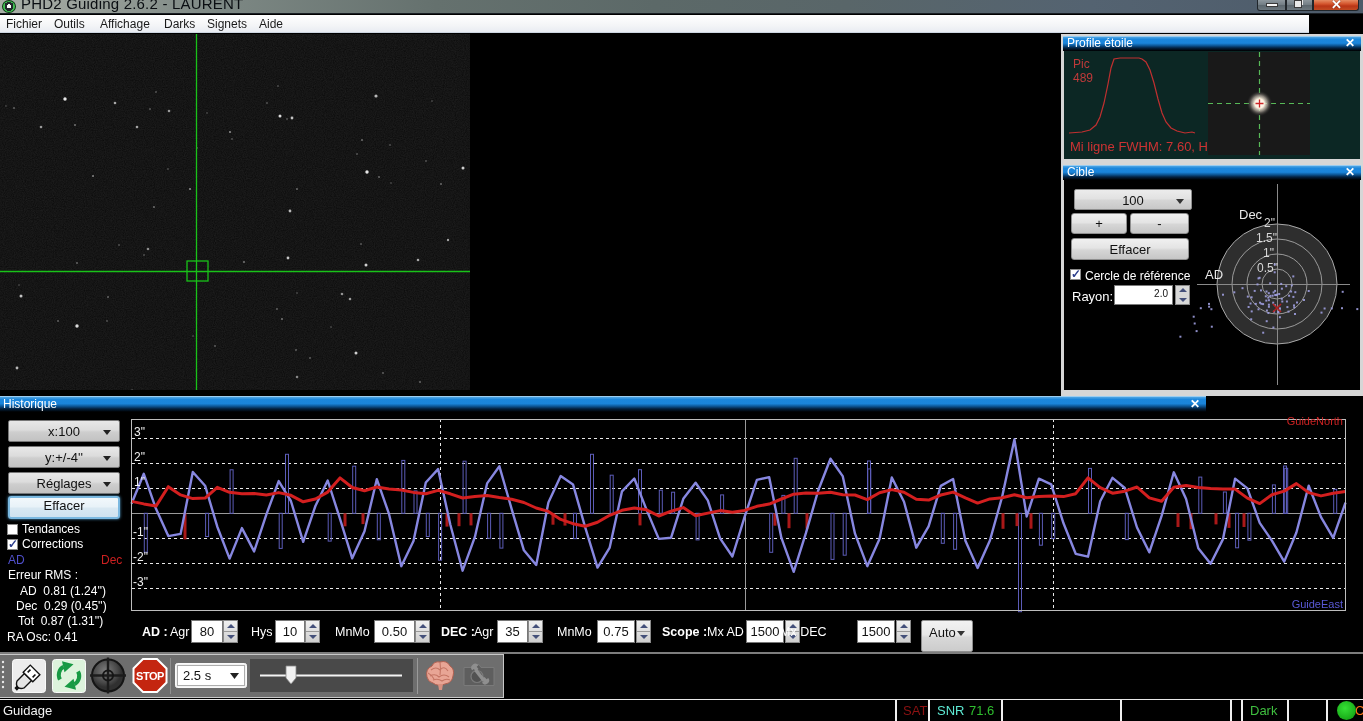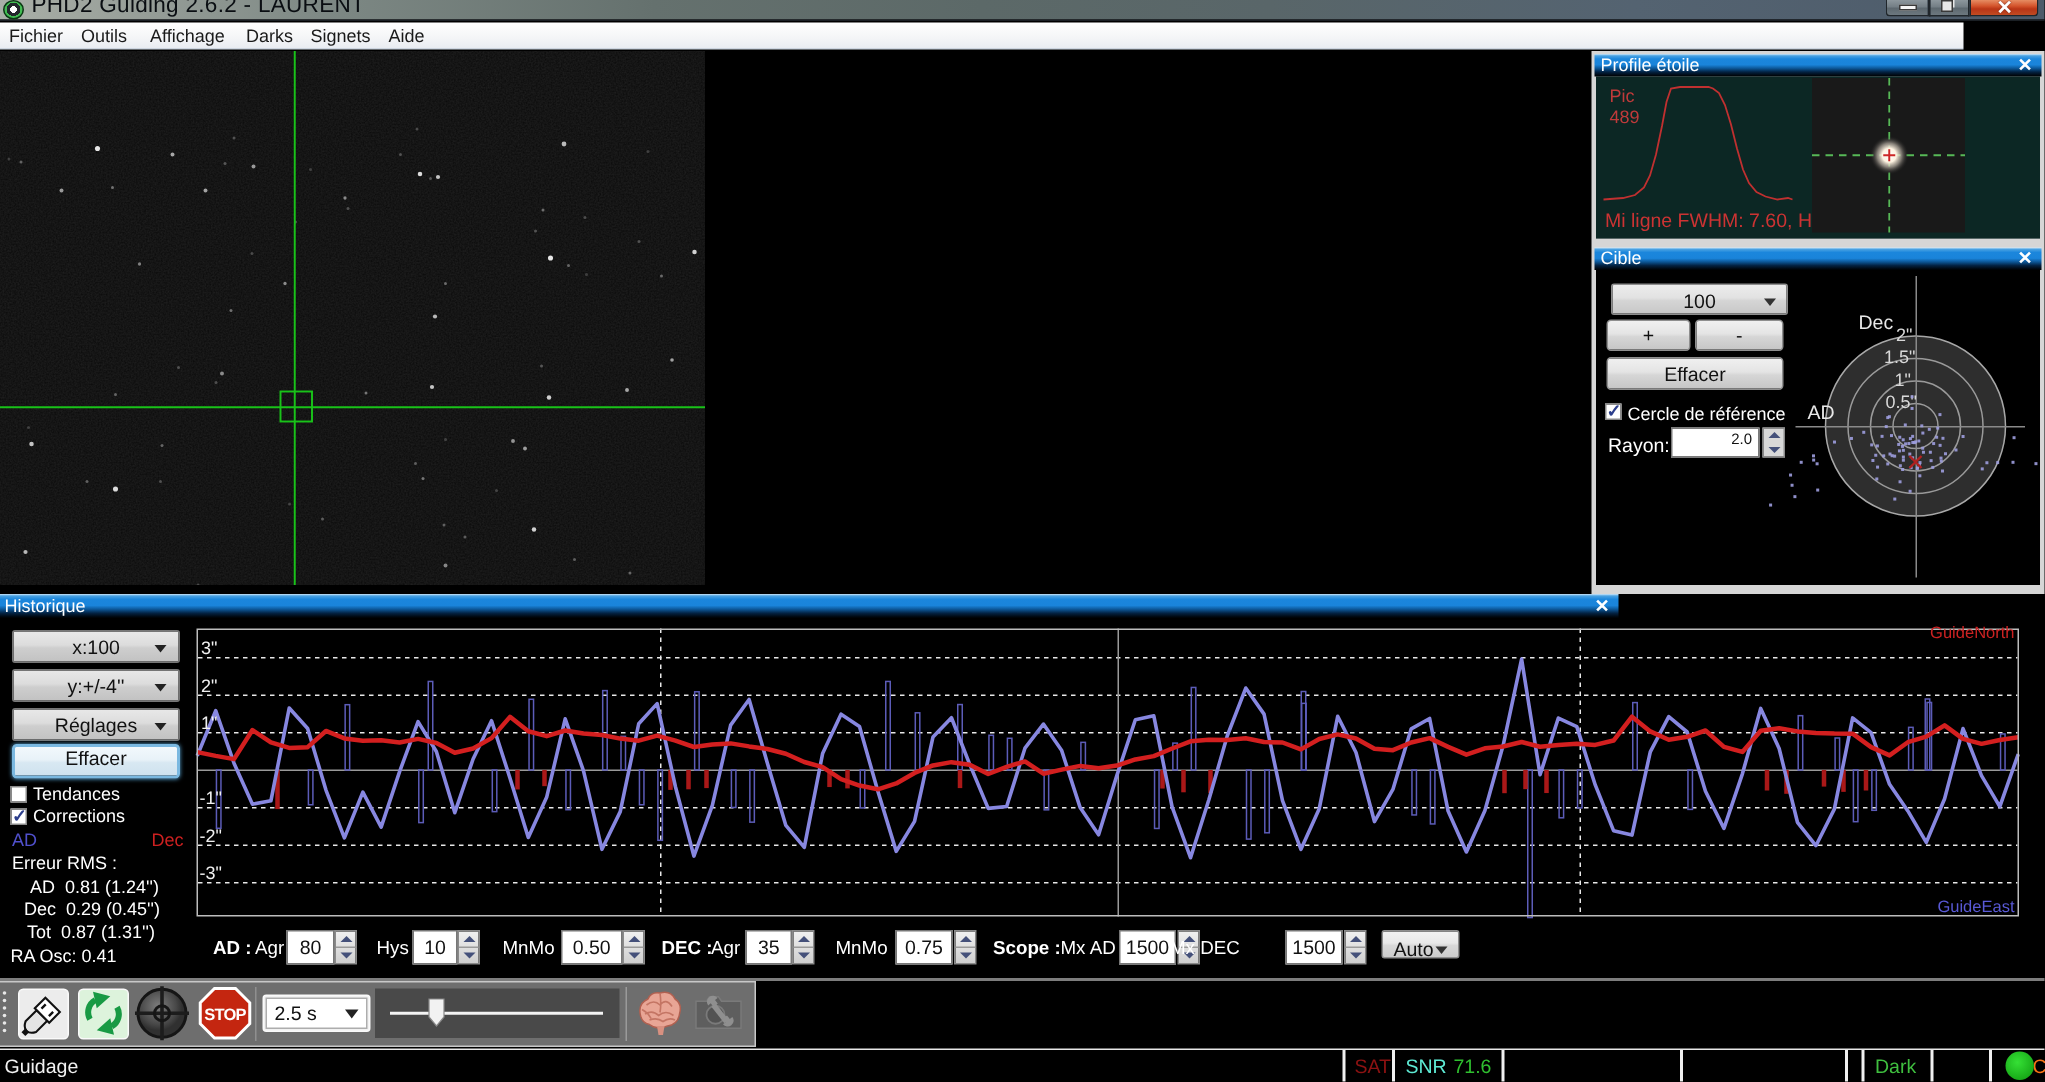--- a/index.html
+++ b/index.html
@@ -52,21 +52,21 @@
 .cb{position:absolute;width:11px;height:11px;background:#fff;border:1px solid #8a8a8a;}
 .cb.on::after{content:"\2713";position:absolute;left:0px;top:-3px;color:#2c3e8c;font-size:12px;font-weight:bold;}
 .wlab{position:absolute;color:#fff;font-size:12px;white-space:nowrap;}
 .winput{position:absolute;background:#fff;border:1px solid #7a7a7a;color:#111;font-size:10px;}
 .spin{position:absolute;width:15px;background:#d8d8d8;border:1px solid #8a8a8a;}
 .spin::before,.spin::after{content:"";position:absolute;left:3px;width:0;height:0;
   border-left:4px solid transparent;border-right:4px solid transparent;}
 .spin::before{top:2px;border-bottom:4px solid #44507a;}
 .spin::after{bottom:2px;border-top:4px solid #44507a;}
 
-#histtitle{left:0;top:396px;width:1079px;height:16px;color:#fff;font-size:12px;
+#histtitle{left:0;top:396px;width:1206px;height:16px;color:#fff;font-size:12px;
   background:linear-gradient(180deg,#cfe8fa 0,#4aa2e2 8%,#1b86dc 22%,#1a84da 48%,#0c5696 64%,#032242 80%,#000408 97%);}
 #histbody{left:0;top:412px;width:1363px;height:240px;background:#000;}
 .hsel{position:absolute;left:8px;width:112px;height:22px;border:1px solid #777;border-radius:2px;
   background:linear-gradient(180deg,#e8e8e8 0,#dcdcdc 45%,#cecece 55%,#c2c2c2 100%);
   color:#111;font-size:13px;text-align:center;}
 .hsel .arr{position:absolute;right:8px;top:9px;width:0;height:0;
   border-left:4.5px solid transparent;border-right:4.5px solid transparent;border-top:5px solid #222;}
 #heffacer{position:absolute;left:8px;top:84px;width:112px;height:23px;border:2px solid #7ab8e0;border-radius:3px;
   background:linear-gradient(180deg,#f2f8fc 0,#e8f2f8 45%,#d8e8f2 55%,#cfe2ef 100%);
   color:#111;font-size:13px;text-align:center;box-shadow:0 0 3px #5aa8d8;}
@@ -505,21 +505,21 @@
   <div class="brow" style="left:707px;top:213px;">Mx AD</div>
   <div class="binput" style="left:746px;width:38px;">1500</div>
       <div class="bspin" style="left:785px;">
         <i></i>
       </div>
   <div class="brow" style="left:780px;top:213px;">Mx DEC</div>
   <div class="binput" style="left:857px;width:38px;">1500</div>
       <div class="bspin" style="left:896px;">
         <i></i>
       </div>
-<div class="wsel" style="left:921px;top:208px;width:52px;height:19px;padding-top:4px;text-align:left;padding-left:7px;background:linear-gradient(180deg,#f2f2f2 0,#e8e8e8 45%,#d8d8d8 55%,#cccccc 100%);">Auto<span class="arr" style="top:10px;"></span></div>
+<div class="wsel" style="left:921px;top:208px;width:52px;height:32px;padding-top:4px;text-align:left;padding-left:7px;background:linear-gradient(180deg,#f2f2f2 0,#e8e8e8 45%,#d8d8d8 55%,#cccccc 100%);">Auto<span class="arr" style="top:10px;"></span></div>
 </div>
 
 <div class="abs" id="toolsep"></div>
 <div class="abs" id="toolbar"></div>
 <svg class="abs" style="left:0;top:654px;" width="504" height="44">
   <g fill="#e8e8e8">
         <circle cx="3" cy="8" r="1.2"></circle>
         <circle cx="3" cy="13" r="1.2"></circle>
         <circle cx="3" cy="18" r="1.2"></circle>
         <circle cx="3" cy="23" r="1.2"></circle>

